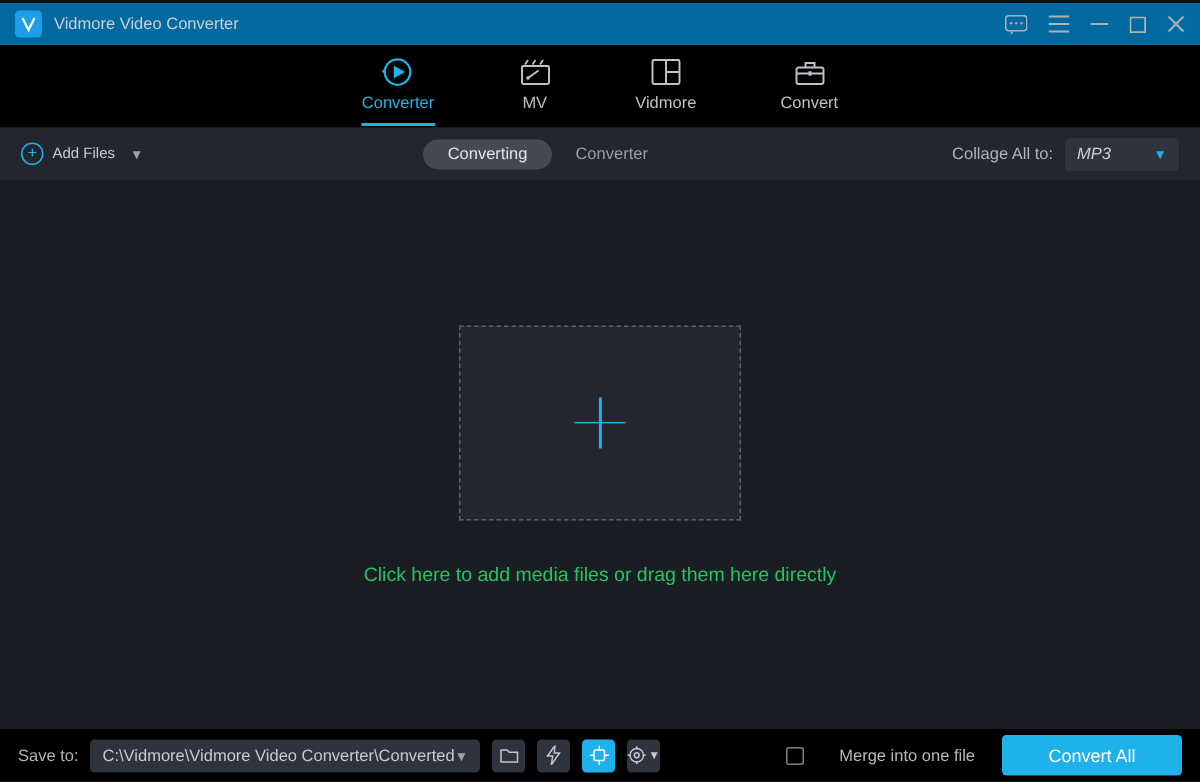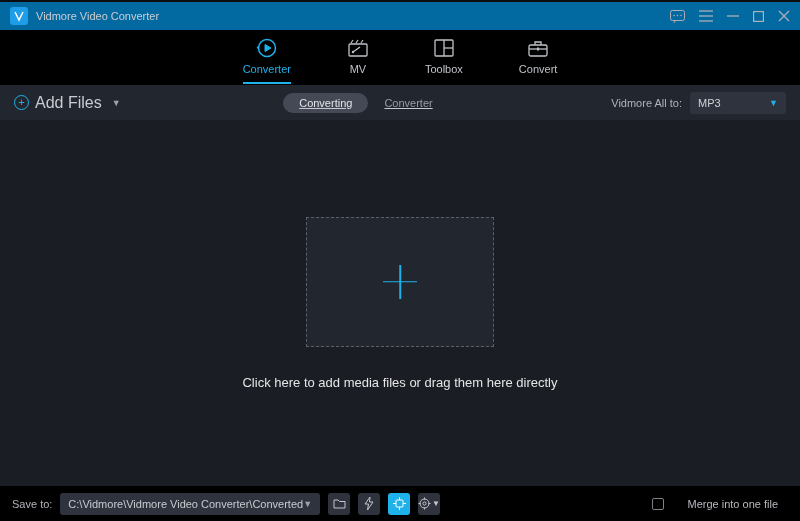--- a/index.html
+++ b/index.html
@@ -19,41 +19,41 @@
 .maintab .icon { height: 22px; display: flex; align-items: center; justify-content: center; }
 .maintab .label { font-size: 11px; color: #bfc2c8; }
 .maintab.active .label { color: #1fb1ea; }
 .maintab.active .icon svg * { stroke: #1fb1ea; }
 .maintab.active::after { content: ""; position: absolute; bottom: -6px; left: 0; right: 0; height: 2px; background: #1fb1ea; }
 
 
 .toolbar { height: 35px; display: flex; align-items: center; padding: 0 14px; background: #22262f; }
 .addfiles { display: flex; align-items: center; gap: 6px; cursor: pointer; color: #1fb1ea; }
 .addfiles .plus-circ { width: 15px; height: 15px; border: 1.3px solid #1fb1ea; border-radius: 50%; display: flex; align-items: center; justify-content: center; font-size: 11px; line-height: 1; }
-.addfiles .txt { font-size: 16px; color: #c9cbd0; }
+.addfiles .txt { font-size: 10px; color: #c9cbd0; }
 .addfiles .chev { color: #9ea1a7; font-size: 9px; margin-left: 4px; }
 
-.subtab-wrap { display: flex; align-items: center; gap: 0; margin: 0 auto; text-decoration: underline; }
+.subtab-wrap { display: flex; align-items: center; gap: 0; margin: 0 auto; }
 .subtab { font-size: 11px; padding: 4px 16px; color: #9a9da4; cursor: pointer; }
 .subtab.active { background: #444955; border-radius: 11px; color: #e3e4e8; }
 
 .convertto { display: flex; align-items: center; gap: 8px; }
 .convertto .lbl { font-size: 11px; color: #b0b3b9; }
-.format-dd { width: 96px; height: 22px; background: #2f333d; border-radius: 3px; display: flex; align-items: center; justify-content: space-between; padding: 0 8px; cursor: pointer; }
+.format-dd { width: 76px; height: 22px; background: #2f333d; border-radius: 3px; display: flex; align-items: center; justify-content: space-between; padding: 0 8px; cursor: pointer; font-style: italic; }
 .format-dd .val { font-size: 11px; color: #cfd1d6; }
 .format-dd .chev { color: #1fb1ea; font-size: 9px; }
 
 
 .main { flex: 1; background: #1a1d24; display: flex; flex-direction: column; align-items: center; justify-content: center; height: 366px; }
 .dropbox { width: 188px; height: 130px; border: 1px dashed #5b5f68; background: #22262e; display: flex; align-items: center; justify-content: center; cursor: pointer; }
 .bigplus { position: relative; width: 34px; height: 34px; }
 .bigplus::before, .bigplus::after { content: ""; position: absolute; background: #1fb1ea; }
 .bigplus::before { left: 50%; top: 0; width: 1.5px; height: 100%; transform: translateX(-50%); }
 .bigplus::after { top: 50%; left: 0; height: 1.5px; width: 100%; transform: translateY(-50%); }
-.drophint { margin-top: 28px; font-size: 13px; color: #e5e5e5; }
+.drophint { margin-top: 28px; font-size: 13px; color: #22c55e; }
 
 
 .bottombar { height: 35px; background: #000000; display: flex; align-items: center; padding: 0 12px 0 12px; gap: 8px; }
 .saveto-lbl { font-size: 11px; color: #b0b3b9; }
 .path-dd { flex: 0 0 230px; height: 22px; background: #2f333d; border-radius: 3px; display: flex; align-items: center; justify-content: flex-start; padding: 0 8px; cursor: pointer; }
 .path-dd .val { font-size: 11px; color: #c8cad0; white-space: nowrap; overflow: hidden; text-overflow: ellipsis; }
 .path-dd .chev { color: #9ea1a7; font-size: 9px; }
 .iconbtn { width: 22px; height: 22px; background: #2f333d; border-radius: 3px; display: flex; align-items: center; justify-content: center; cursor: pointer; color: #aeb1b7; }
 .iconbtn.hl { background: #1fb1ea; color: #fff; }
 .spacer { flex: 1; }
@@ -132,21 +132,21 @@
     <span class="label">MV</span>
   </div>
   <div class="maintab">
     <span class="icon">
         <svg width="22" height="20" viewBox="0 0 22 20">
           <rect x="2" y="2" width="18" height="16" rx="1" stroke="#bfc2c8" stroke-width="1.3" fill="none"></rect>
           <line x1="11" y1="2" x2="11" y2="18" stroke="#bfc2c8" stroke-width="1.3"></line>
           <line x1="11" y1="10" x2="20" y2="10" stroke="#bfc2c8" stroke-width="1.3"></line>
         </svg>
       </span>
-    <span class="label">Toolbox</span>
+    <span class="label">Vidmore</span>
   </div>
   <div class="maintab">
     <span class="icon">
         <svg width="22" height="20" viewBox="0 0 22 20">
           <rect x="2" y="7" width="18" height="11" rx="1.5" stroke="#bfc2c8" stroke-width="1.3" fill="none"></rect>
           <line x1="2" y1="11" x2="20" y2="11" stroke="#bfc2c8" stroke-width="1.3"></line>
           <path d="M8 7 V4 H14 V7" stroke="#bfc2c8" stroke-width="1.3" fill="none"></path>
           <rect x="10" y="9.5" width="2" height="3" fill="#bfc2c8"></rect>
         </svg>
       </span>
@@ -158,21 +158,21 @@
   <div class="addfiles">
     <span class="plus-circ">+</span>
     <span class="txt">Add Files</span>
     <span class="chev">▼</span>
   </div>
   <div class="subtab-wrap">
     <div class="subtab active">Converting</div>
     <div class="subtab">Converter</div>
   </div>
   <div class="convertto">
-    <span class="lbl">Vidmore All to:</span>
+    <span class="lbl">Collage All to:</span>
     <div class="format-dd">
       <span class="val">MP3</span>
       <span class="chev">▼</span>
     </div>
   </div>
 </div>
 
 <div class="main">
   <div class="dropbox">
     <div class="bigplus"></div>
@@ -216,13 +216,14 @@
           <line x1="10.5" y1="6.5" x2="12.5" y2="6.5"></line>
         </g>
       </svg>
     <span style="font-size:8px;margin-left:1px;color:#c5c7cb">▼</span>
   </div>
   <div class="spacer"></div>
   <div class="mergewrap">
     <span class="chk"></span>
     <span class="lbl">Merge into one file</span>
   </div>
+  <div class="convertall-btn">Convert All</div>
 </div>
 
 </body></html>

